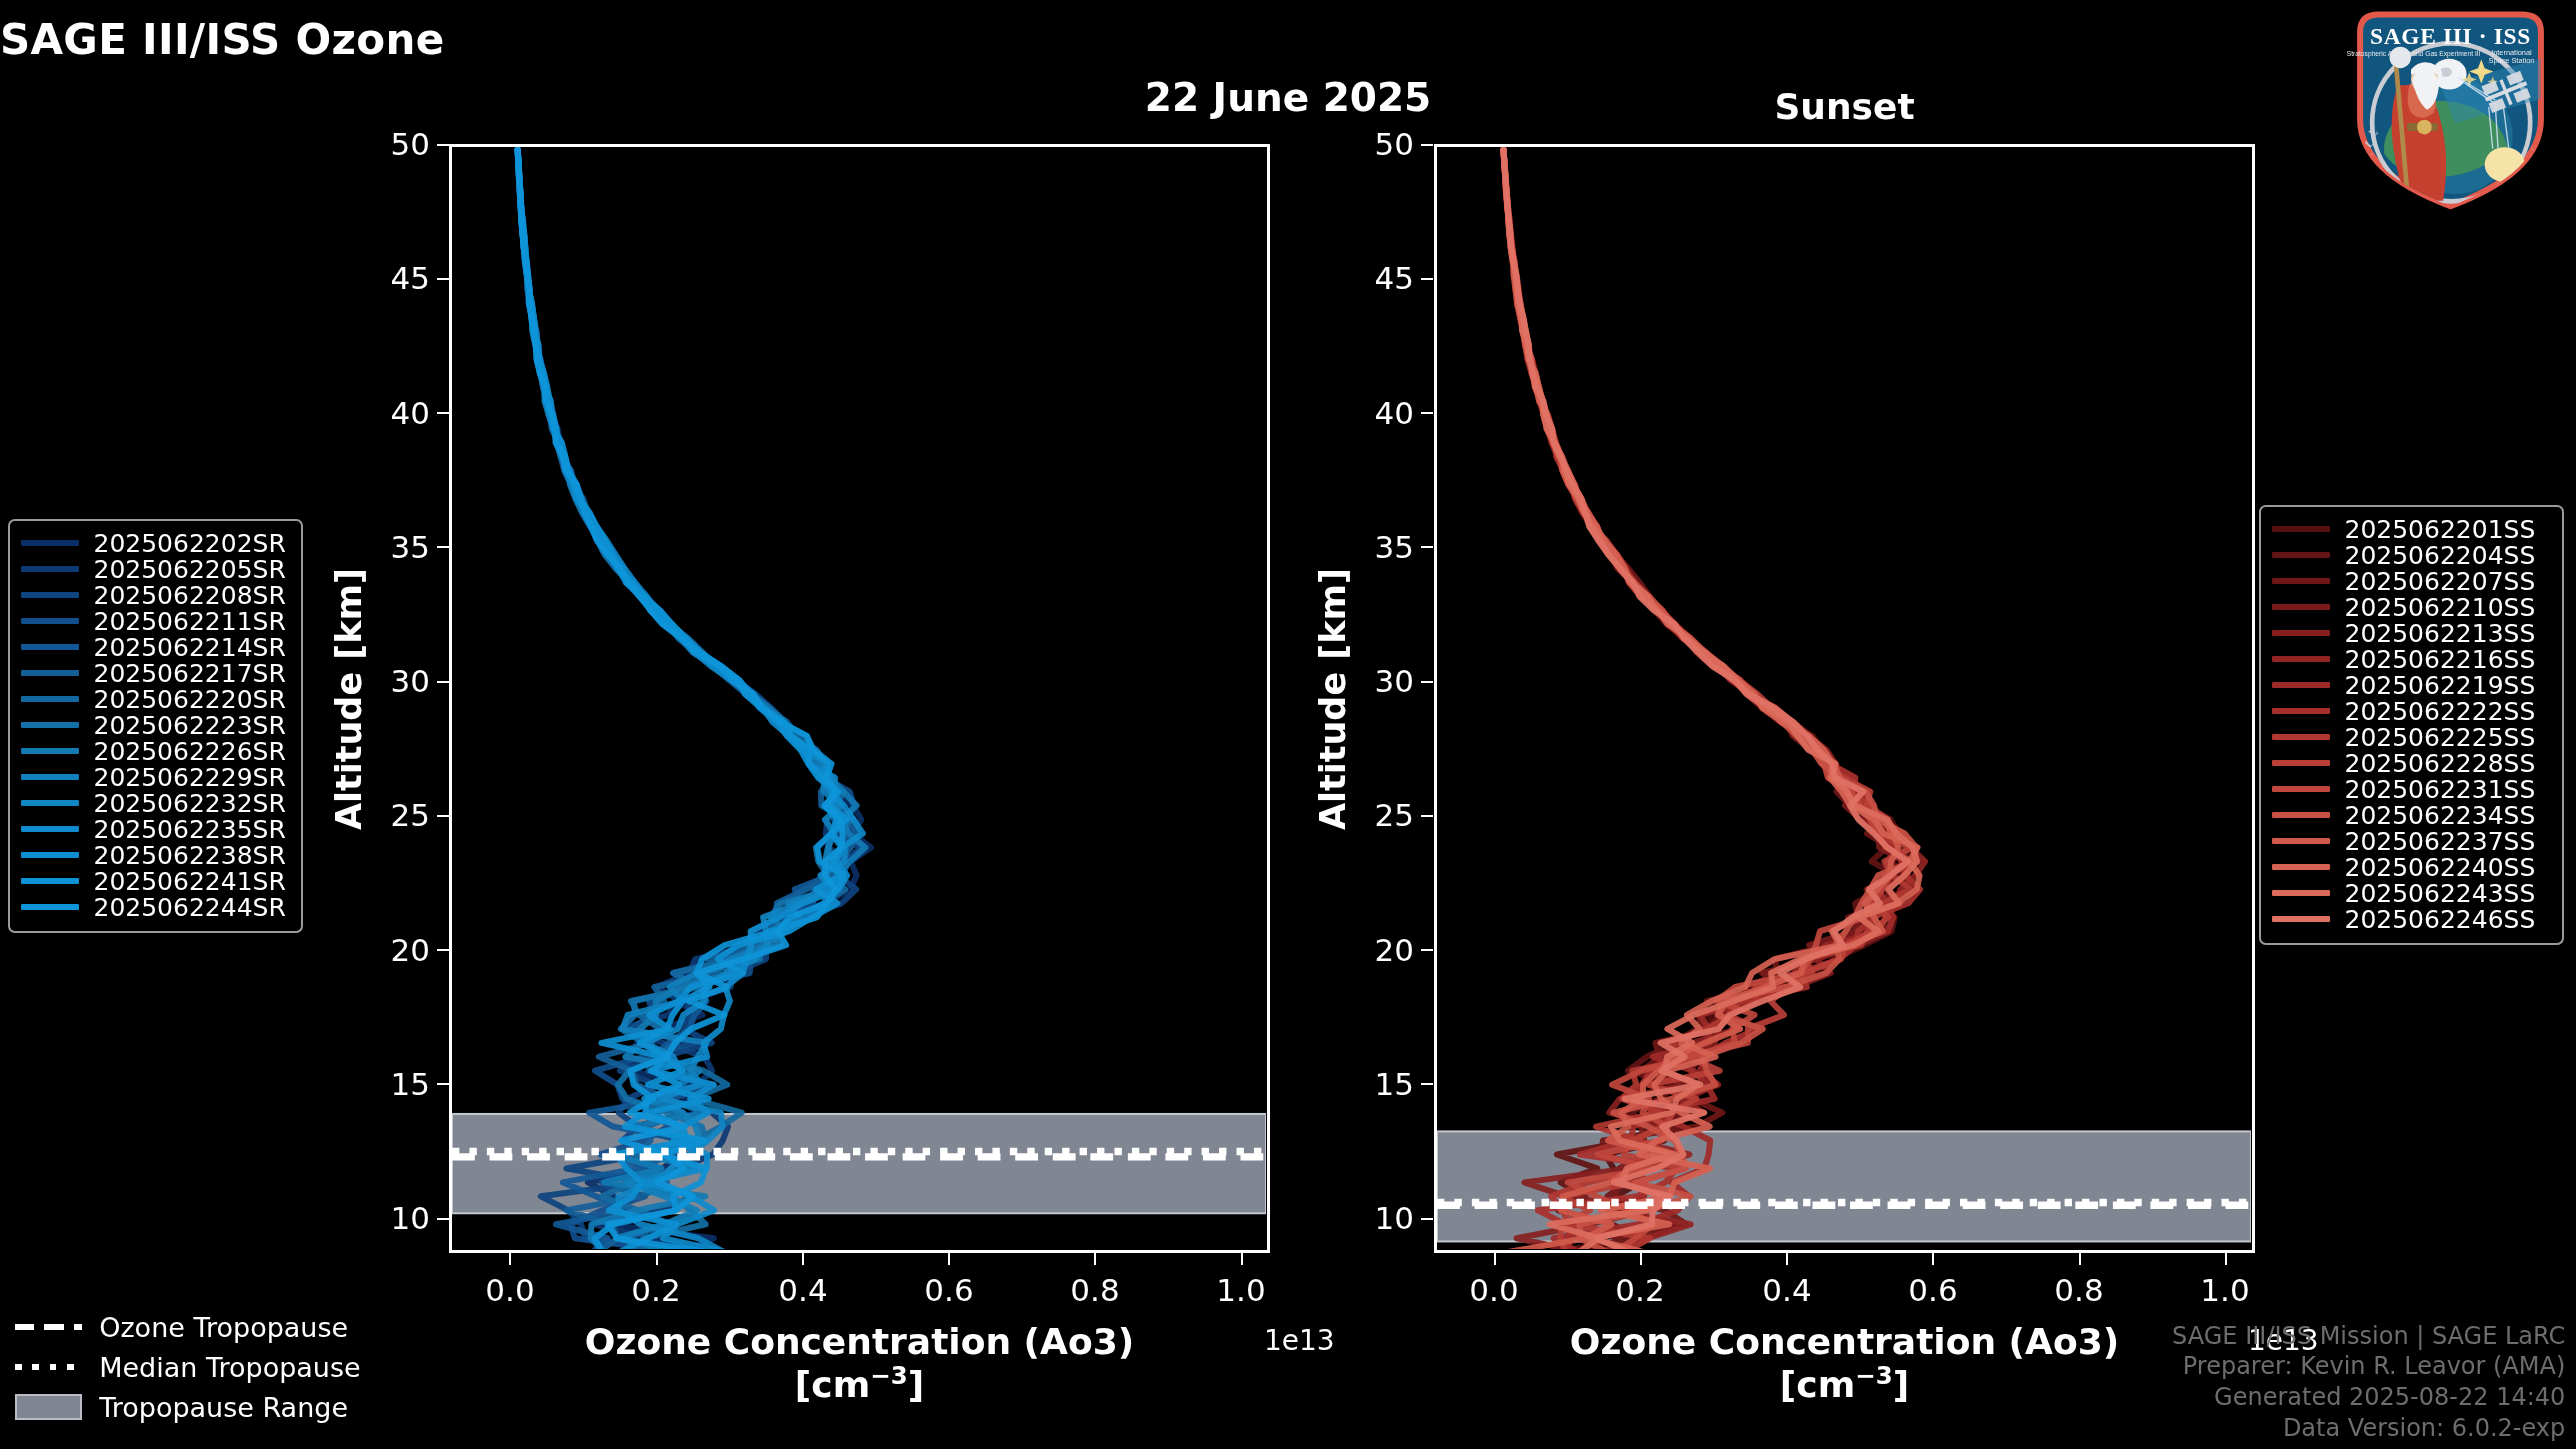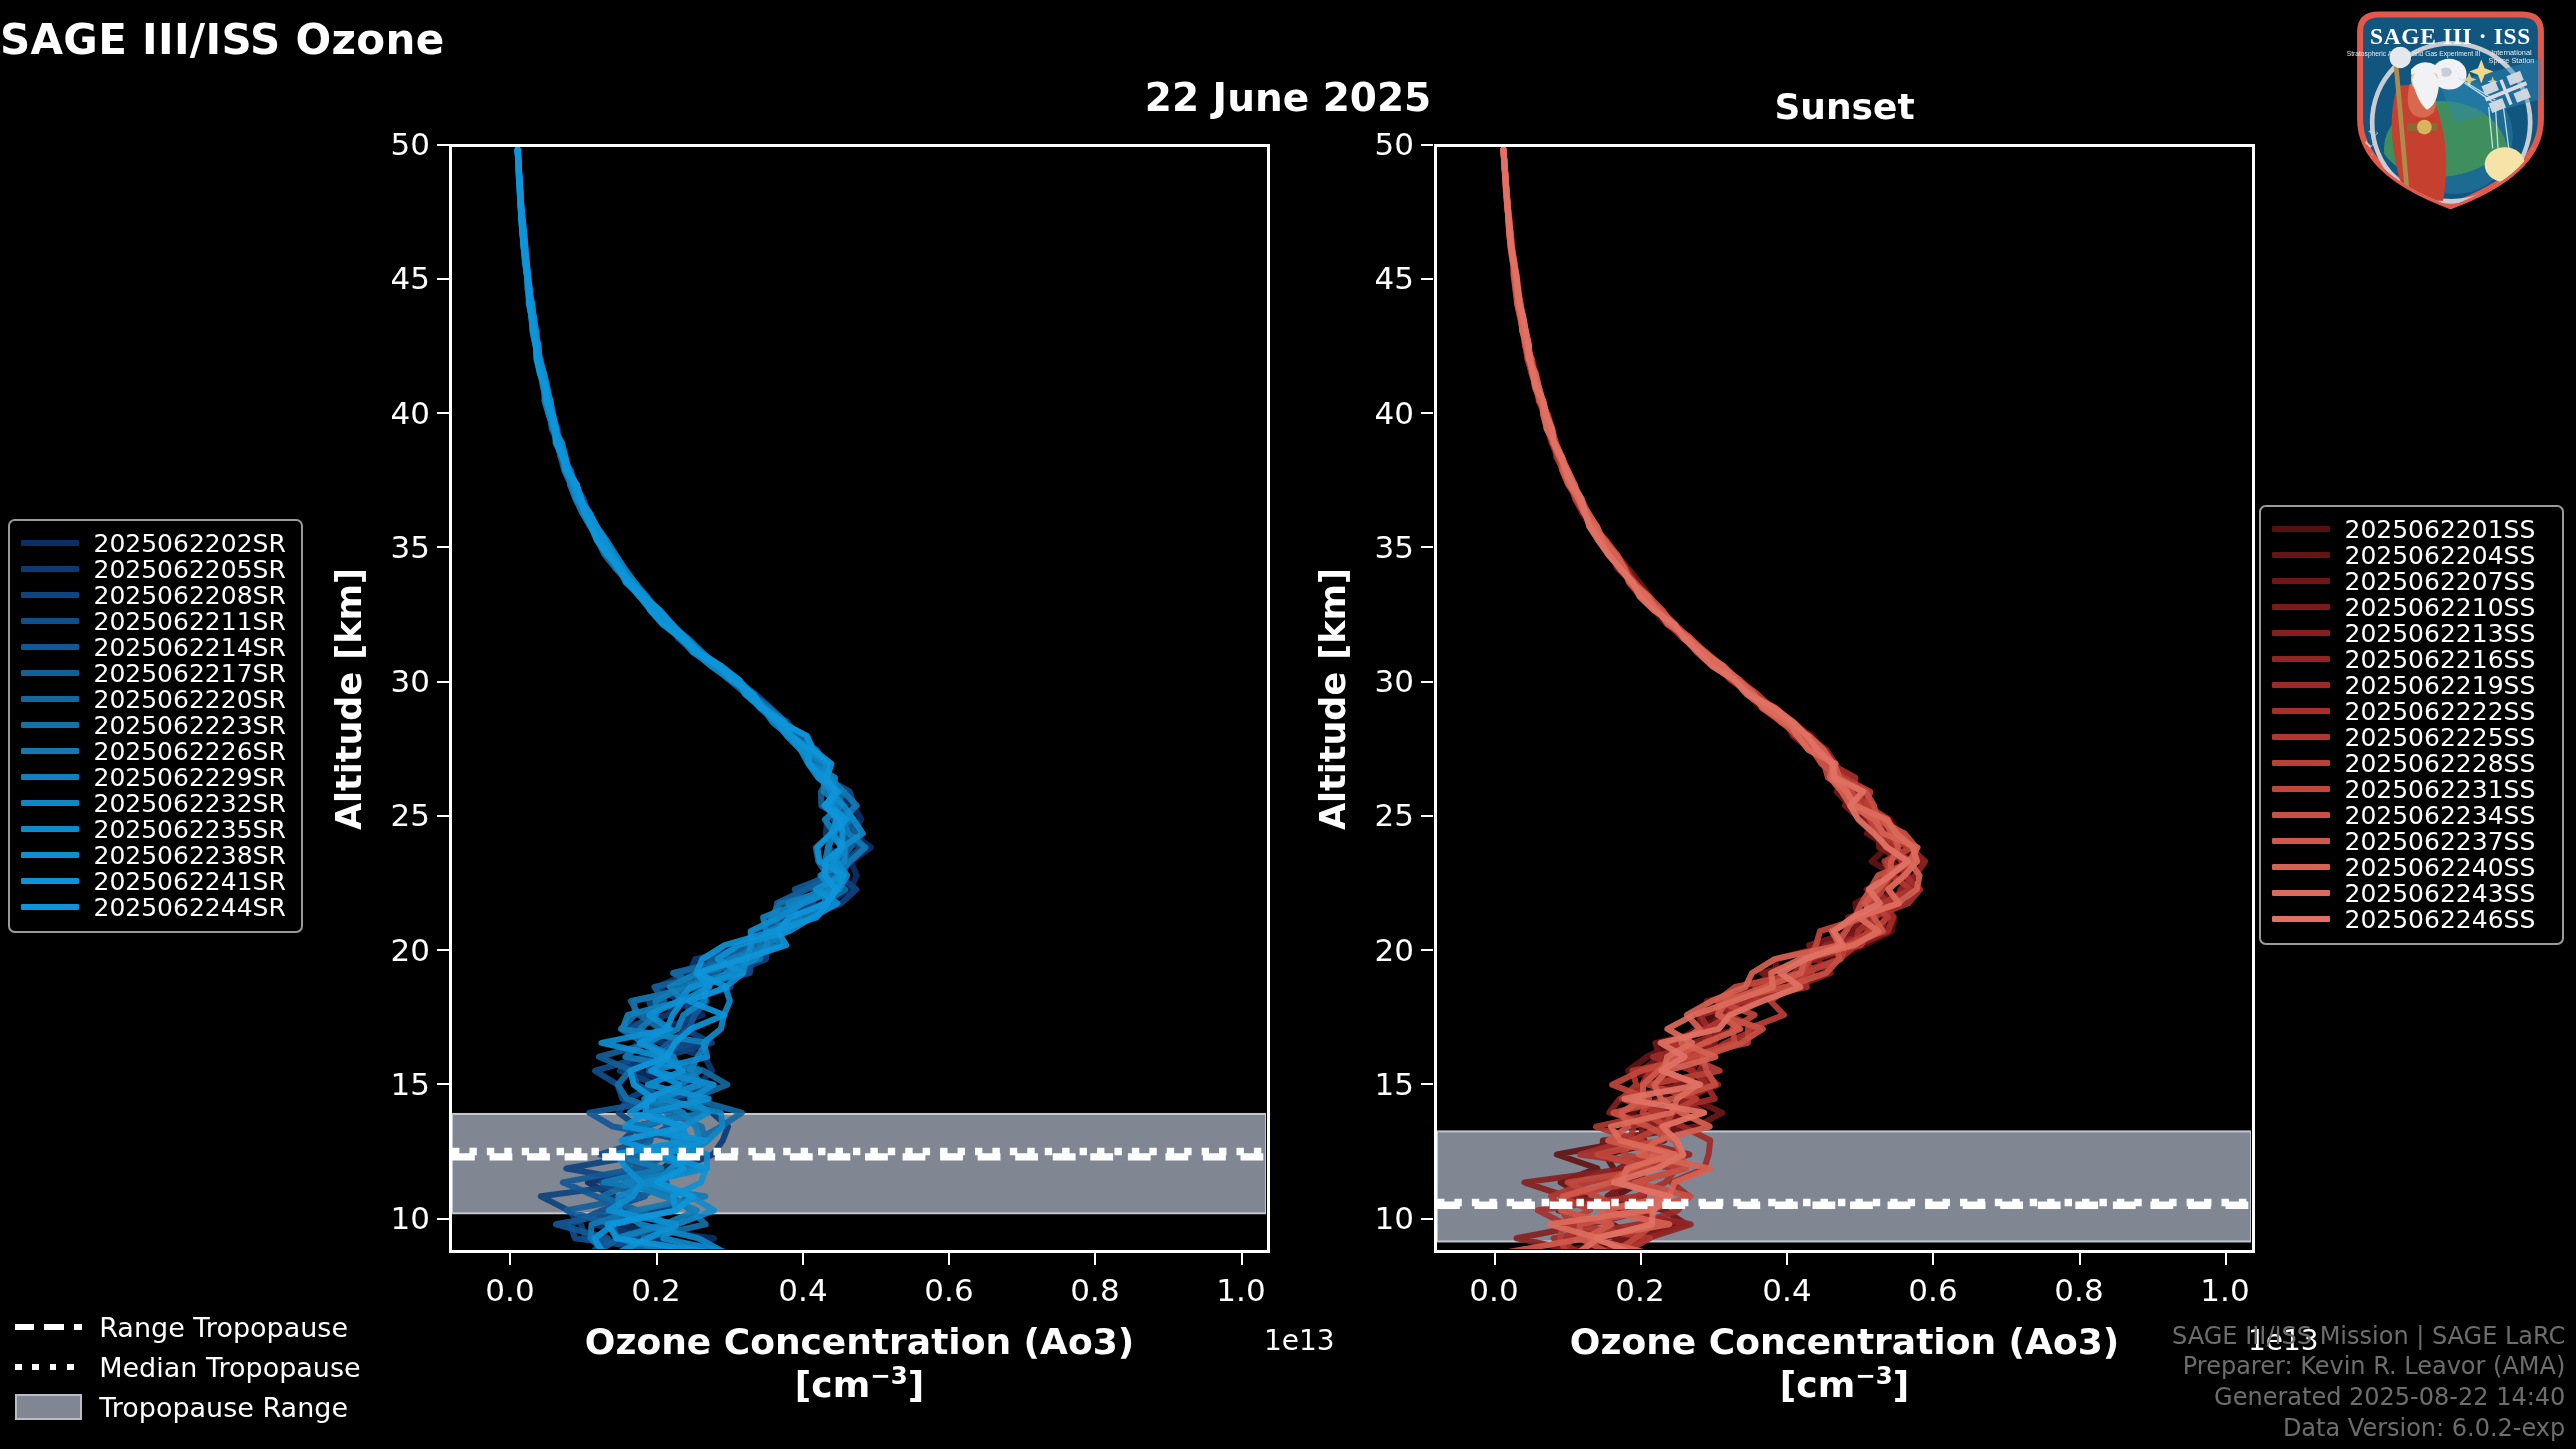--- a/index.html
+++ b/index.html
@@ -379,21 +379,21 @@
         <span class="legend-label">2025062246SS</span>
       </div>
     </div>
   </div>
 
 <div class="tropo-legend" id="tropo-legend" style="left:14.8px;top:1307px;">
   <div class="tropo-row">
     <span class="tropo-key">
       <span class="key-dashed"></span>
       </span>
-    <span class="tropo-label">Range Tropopause</span>
+    <span class="tropo-label">Ozone Tropopause</span>
   </div>
   <div class="tropo-row">
     <span class="tropo-key">
       <span class="key-dotted"></span>
       </span>
     <span class="tropo-label">Median Tropopause</span>
   </div>
   <div class="tropo-row">
     <span class="tropo-key">
       <span class="key-band"></span>

